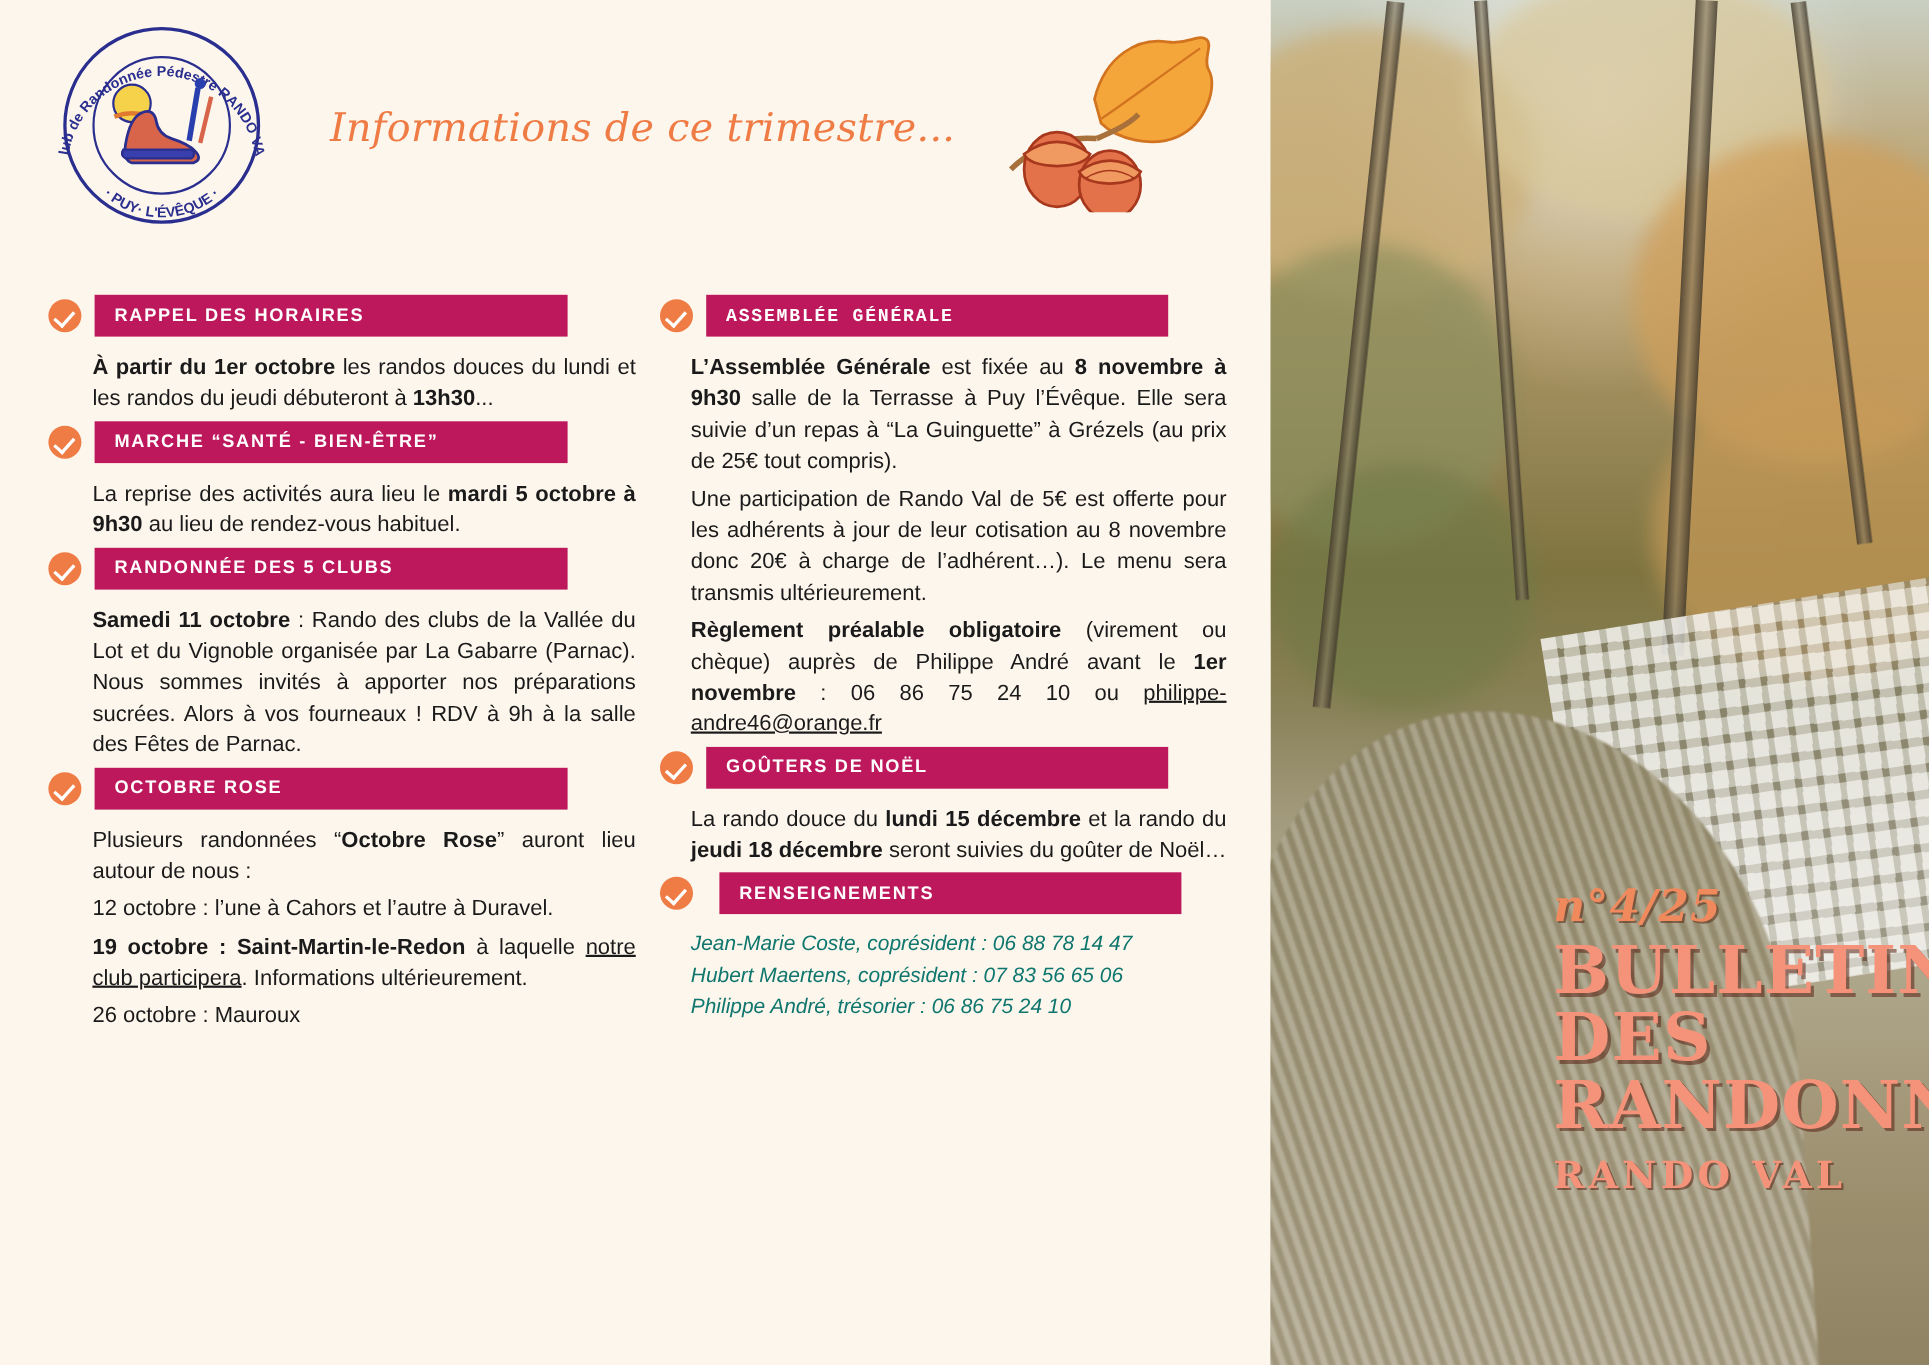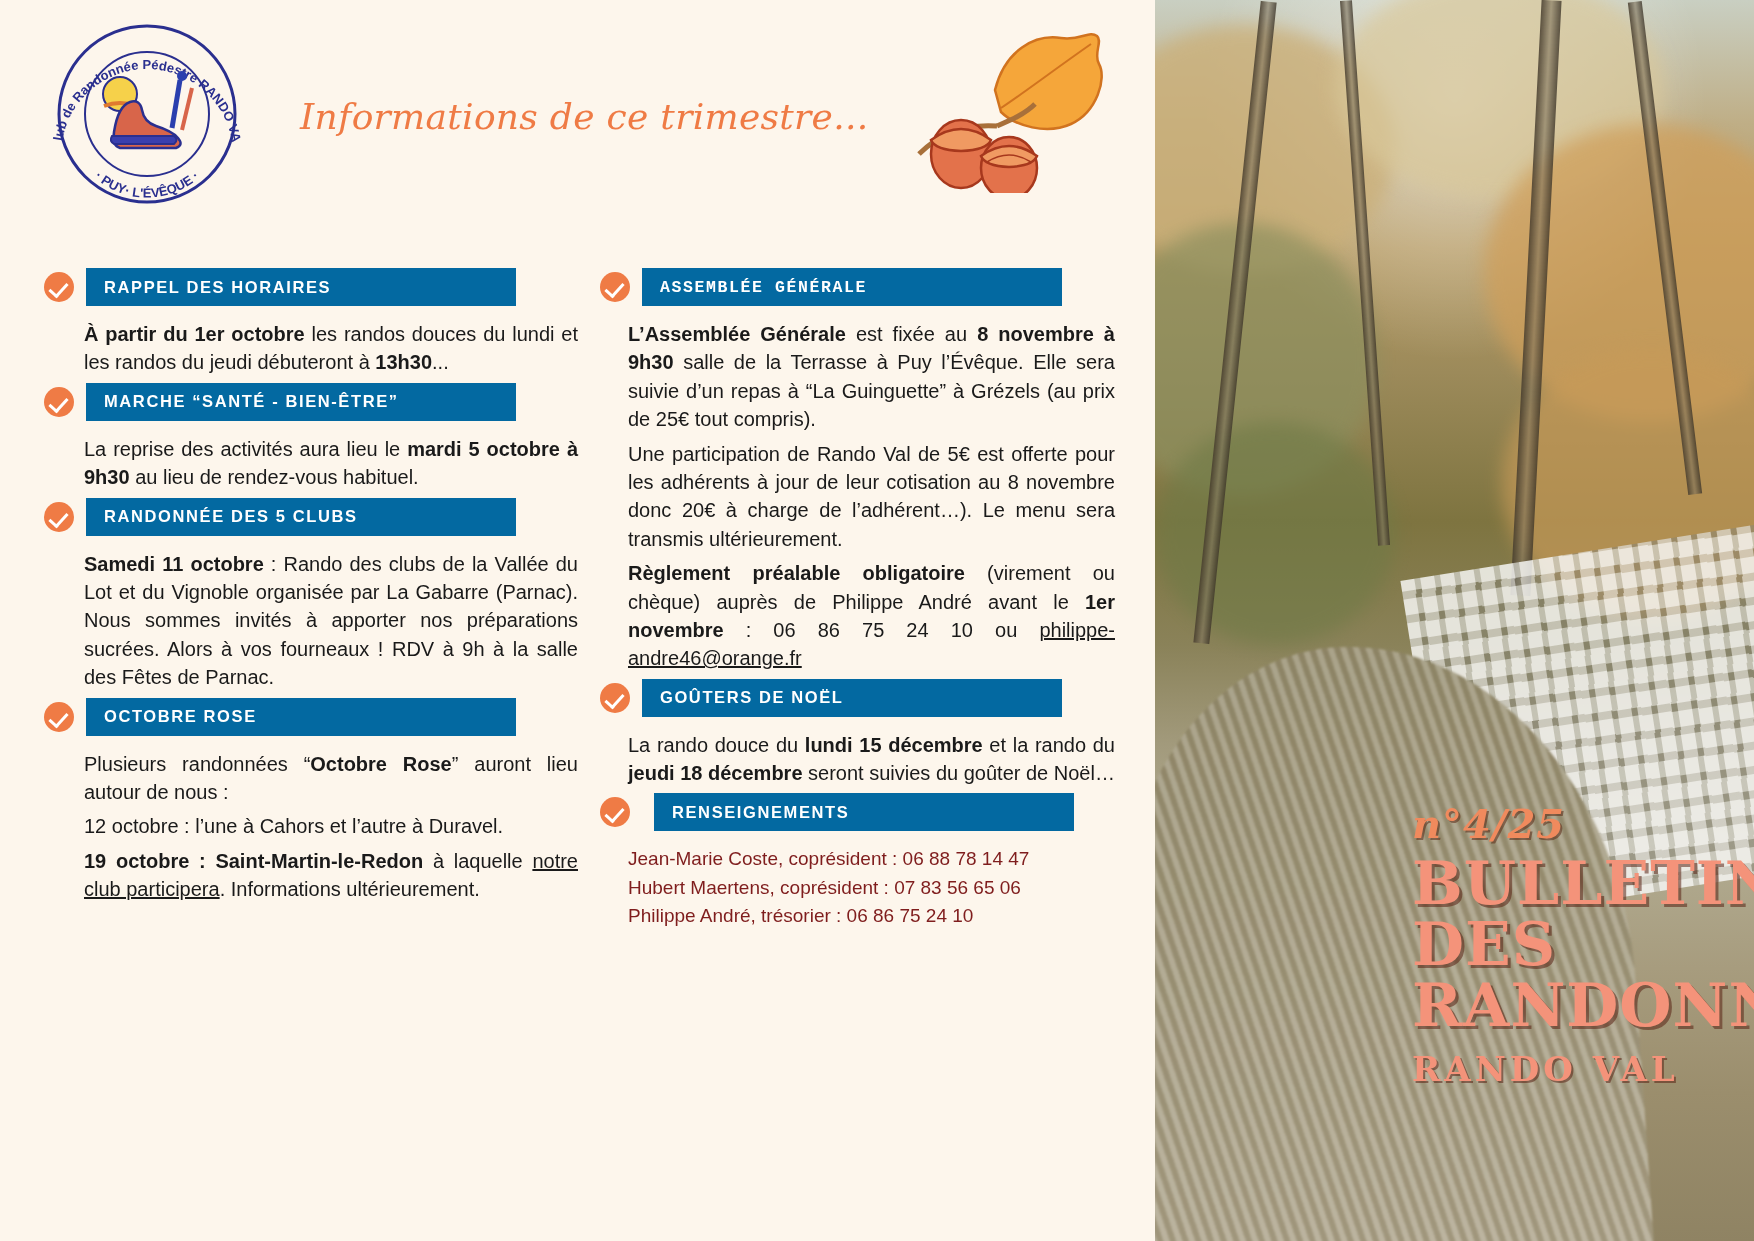--- a/index.html
+++ b/index.html
@@ -82,21 +82,21 @@
     content: "";
     position: absolute;
     left: 9px; top: 7px;
     width: 8px; height: 15px;
     border: solid #fff;
     border-width: 0 3px 3px 0;
     transform: rotate(42deg);
   }
   .bar {
     flex: 1 1 auto;
-    background: #0369a1;
+    background: #be185d;
     color: #ffffff;
     font-weight: bold;
     font-size: 16.5px;
     letter-spacing: 1.6px;
     padding: 9px 16px 9px 18px;
     height: 38px;
     display: flex;
     align-items: center;
   }
 
@@ -108,23 +108,24 @@
     margin: 0 0 6px 0;
     padding: 0 2px 0 40px;
   }
   .col-right .body-text { padding-left: 28px; padding-right: 2px; }
   .b { font-weight: bold; }
   .u { text-decoration: underline; }
 
   .info-lines {
     font-size: 19px;
     line-height: 1.5;
-    color: #7f1d1d;
+    color: #0f766e;
     padding-left: 28px;
     margin-top: 10px;
+    font-style: italic;
   }
 
   
   .right {
     position: relative;
     width: 599px; height: 1241px;
     overflow: hidden;
   }
   .photo {
     position: absolute;
@@ -290,20 +291,21 @@
             <p class="body-text"><span class="b">Samedi 11 octobre</span><span> : Rando des clubs de la Vallée du Lot et du Vignoble organisée par La Gabarre (Parnac). Nous sommes invités à apporter nos préparations sucrées. Alors à vos fourneaux ! RDV à 9h à la salle des Fêtes de Parnac.</span></p>
           </div>
           <div class="section">
             <div class="bar-row">
               <div class="check"></div>
               <div class="bar" style="flex: 0 0 430px;">OCTOBRE ROSE</div>
             </div>
             <p class="body-text"><span>Plusieurs randonnées “</span><span class="b">Octobre Rose</span><span>” auront lieu autour de nous :</span></p>
             <p class="body-text"><span>12 octobre : l’une à Cahors et l’autre à Duravel.</span></p>
             <p class="body-text"><span class="b">19 octobre : Saint-Martin-le-Redon</span><span> à laquelle </span><span class=" u">notre club participera</span><span>. Informations ultérieurement.</span></p>
+            <p class="body-text"><span>26 octobre : Mauroux</span></p>
           </div>
         </div>
       <div class="col col-right" id="col-right">
           <div class="section">
             <div class="bar-row">
               <div class="check"></div>
               <div class="bar" style="flex: 0 0 420px; font-family: Liberation Mono, monospace;">ASSEMBLÉE GÉNÉRALE</div>
             </div>
             <p class="body-text"><span class="b">L’Assemblée Générale</span><span> est fixée au </span><span class="b">8 novembre à 9h30</span><span> salle de la Terrasse à Puy l’Évêque. Elle sera suivie d’un repas à “La Guinguette” à Grézels (au prix de 25€ tout compris).</span></p>
             <p class="body-text"><span>Une participation de Rando Val de 5€ est offerte pour les adhérents à jour de leur cotisation au 8 novembre donc 20€ à charge de l’adhérent…). Le menu sera transmis ultérieurement.</span></p>

